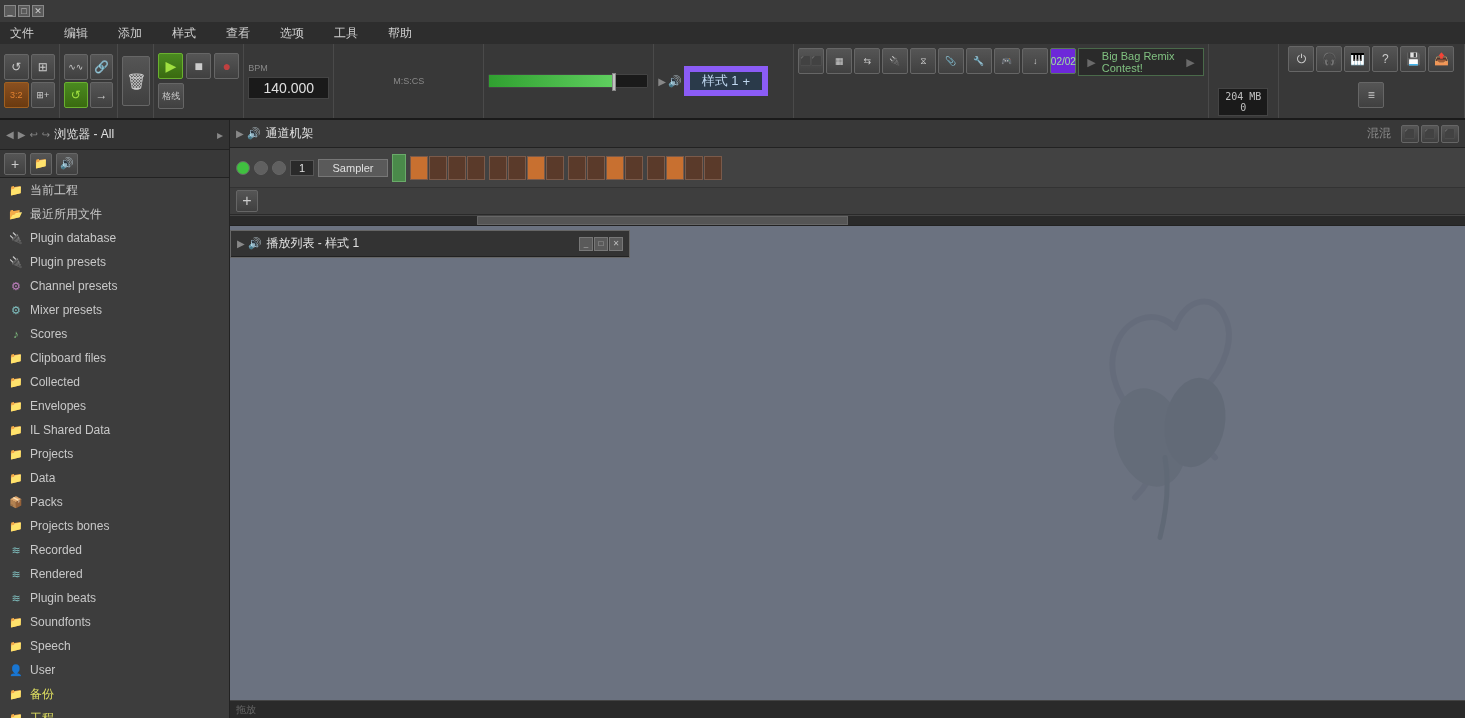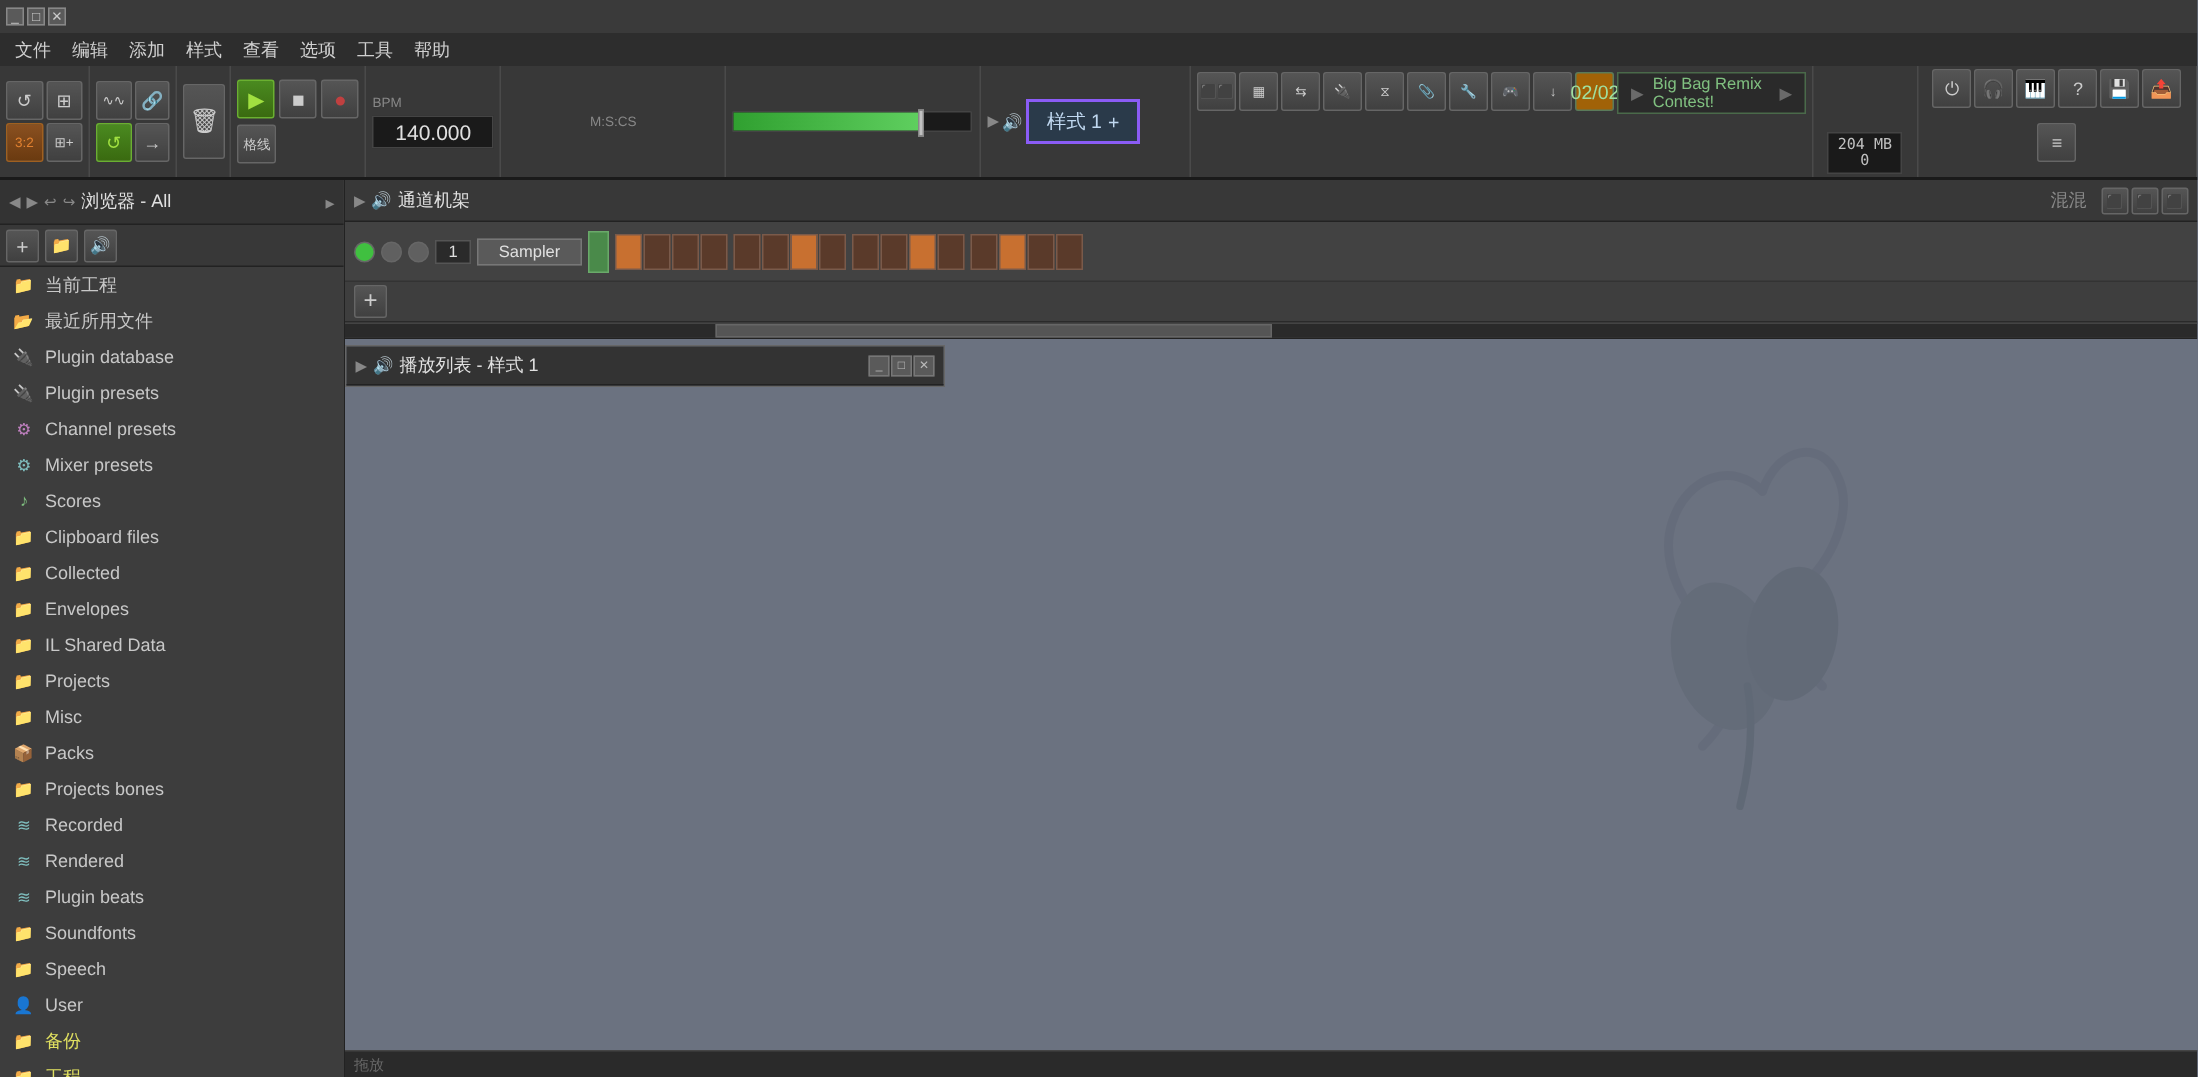--- a/index.html
+++ b/index.html
@@ -31,21 +31,21 @@
       font-size: 9px; color: #ccc; cursor: pointer;
     }
 
     
     .menu-bar {
       height: 22px;
       background: #2d2d2d;
       display: flex;
       align-items: center;
       padding: 0 4px;
-      gap: 2px;
+      gap: 18px;
     }
     .menu-item {
       padding: 2px 6px;
       font-size: 12px;
       color: #d0d0d0;
       cursor: pointer;
     }
 
     
     .main-layout {
@@ -327,21 +327,21 @@
       padding: 2px 6px;
       color: #e0e0e0;
       font-size: 14px;
       font-family: Liberation Sans, sans-serif;
       text-align: center;
       min-width: 70px;
     }
 
     .pattern-btn {
       background: #2a3a4a;
-      border: 2px solid #8b5cf6;
+      border: 6px solid #8b5cf6;
       padding: 4px 12px;
       color: #c0d8f0;
       font-size: 13px;
       cursor: pointer;
       display: flex; align-items: center; gap: 4px;
       height: 30px;
     }
 
     .news-bar {
       background: #2a2a2a;
@@ -455,21 +455,21 @@
   <div class="tb-section" style="min-width:280px; flex-direction:row; flex-wrap:wrap; gap:2px; padding:4px;">
     <div class="icon-btn" style="font-size:9px;">⬛⬛</div>
     <div class="icon-btn" style="font-size:9px;">▦</div>
     <div class="icon-btn" style="font-size:9px;">⇆</div>
     <div class="icon-btn" style="font-size:9px;">🔌</div>
     <div class="icon-btn" style="font-size:9px;">⧖</div>
     <div class="icon-btn" style="font-size:9px;">📎</div>
     <div class="icon-btn" style="font-size:9px;">🔧</div>
     <div class="icon-btn" style="font-size:9px;">🎮</div>
     <div class="icon-btn" style="font-size:9px;">↓</div>
-    <div class="icon-btn" style="font-size:13px; background: #a16207; border-color:#5a7a5a; color:#a0e0a0;">02/02</div>
+    <div class="icon-btn" style="font-size:10px; background: #6d28d9; border-color:#5a7a5a; color:#a0e0a0;">02/02</div>
     <div class="news-bar">
       <span style="color:#6a6a6a;">▶</span>
       <span>Big Bag Remix Contest!</span>
       <span style="color:#6a6a6a;">▶</span>
     </div>
   </div>
 
   <div class="tb-section" style="min-width:70px; align-items:center;justify-content:flex-end;">
     <div class="memory-display">
       <div>204 MB</div>
@@ -549,21 +549,21 @@
     <div class="sidebar-item">
       <span class="sidebar-item-icon folder-icon">📁</span>
       <span>IL Shared Data</span>
     </div>
     <div class="sidebar-item">
       <span class="sidebar-item-icon folder-icon">📁</span>
       <span>Projects</span>
     </div>
     <div class="sidebar-item">
       <span class="sidebar-item-icon folder-icon">📁</span>
-      <span>Misc</span>
+      <span>Data</span>
     </div>
     <div class="sidebar-item">
       <span class="sidebar-item-icon" style="color:#c8a050;">📦</span>
       <span>Packs</span>
     </div>
     <div class="sidebar-item">
       <span class="sidebar-item-icon folder-icon">📁</span>
       <span>Projects bones</span>
     </div>
     <div class="sidebar-item">

